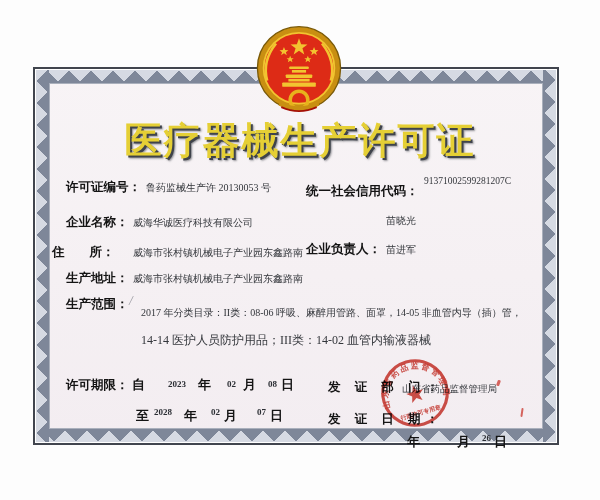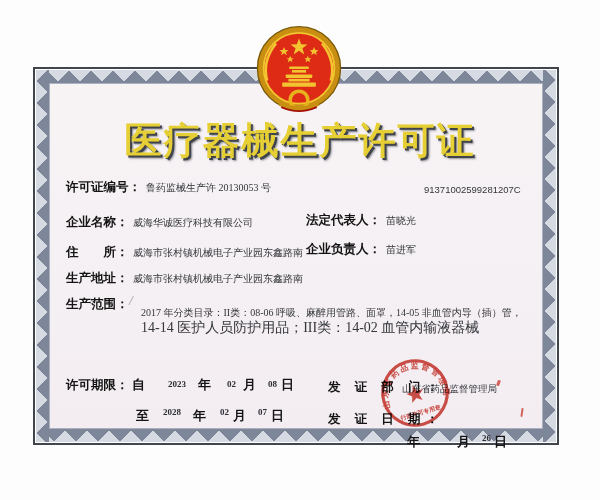--- a/index.html
+++ b/index.html
@@ -91,59 +91,59 @@
       <path d="M28,90 Q50,101 72,90" fill="none" stroke="#c98f12" stroke-width="5"></path>
       <path d="M30,94 Q50,103 70,94" fill="none" stroke="#a40f05" stroke-width="2"></path>
     </svg>
   </div>
 
   <div class="title">医疗器械生产许可证</div>
 
   <div class="lbl" style="left:66px;top:179px;">许可证编号：</div>
   <div class="val" style="left:146px;top:181px;">鲁药监械生产许 20130053 号</div>
 
-  <div class="val val-sm" style="left:424px;top:184px;font-family:Liberation Sans, sans-serif;">91371002599281207C</div>
+  <div class="lbl" style="left:306px;top:183px;">统一社会信用代码：</div>
+  <div class="val val-sm" style="left:424px;top:176px;font-family:Liberation Serif, serif;">91371002599281207C</div>
 
   <div class="lbl" style="left:66px;top:214px;">企业名称：</div>
   <div class="val" style="left:133px;top:216px;">威海华诚医疗科技有限公司</div>
 
-  <div class="lbl" style="left:306px;top:212px;">法定代表人：</div>
   <div class="val" style="left:386px;top:214px;">苗晓光</div>
 
-  <div class="lbl" style="left:66px;top:244px;">住　　所：</div>
+  <div class="lbl" style="left:52px;top:244px;">住　　所：</div>
   <div class="val" style="left:133px;top:246px;">威海市张村镇机械电子产业园东鑫路南</div>
 
   <div class="lbl" style="left:306px;top:241px;">企业负责人：</div>
   <div class="val" style="left:386px;top:243px;">苗进军</div>
 
   <div class="lbl" style="left:66px;top:270px;">生产地址：</div>
   <div class="val" style="left:133px;top:272px;">威海市张村镇机械电子产业园东鑫路南</div>
 
   <div class="lbl" style="left:66px;top:296px;">生产范围：</div>
   <div class="slash" style="left:129px;top:293px;">/</div>
   <div class="val" style="left:141px;top:306px;font-size:10px;">2017 年分类目录：II类：08-06 呼吸、麻醉用管路、面罩，14-05 非血管内导（插）管，</div>
-  <div class="val" style="left:141px;top:319px;font-size:14px;">14-14 医护人员防护用品；III类：14-02 血管内输液器械</div>
+  <div class="val" style="left:141px;top:332px;font-size:12px;">14-14 医护人员防护用品；III类：14-02 血管内输液器械</div>
 
   <div class="lbl" style="left:66px;top:377px;">许可期限：</div>
   <div class="flexline" style="left:132px;top:376px;">
     <span class="bch">自</span>
     <span class="num" style="margin-left:23px;">2023</span>
     <span class="bch" style="margin-left:12px;">年</span>
     <span class="num" style="margin-left:16px;">02</span>
     <span class="bch" style="margin-left:7px;">月</span>
     <span class="num" style="margin-left:12px;">08</span>
     <span class="bch" style="margin-left:4px;">日</span>
   </div>
   <div class="flexline" style="left:136px;top:407px;">
     <span class="bch">至</span>
-    <span class="num-sup" style="margin-left:14px;">2028</span>
+    <span class="num-sup" style="margin-left:5px;">2028</span>
     <span class="bch" style="margin-left:12px;">年</span>
     <span class="num-sup" style="margin-left:14px;">02</span>
     <span class="bch" style="margin-left:4px;">月</span>
-    <span class="num-sup" style="margin-left:12px;">07</span>
+    <span class="num-sup" style="margin-left:20px;">07</span>
     <span class="bch" style="margin-left:4px;">日</span>
   </div>
 
   <div class="lbl spaced" style="left:300px;top:379px;">发 证 部 门：</div>
   <div class="val val-sm" style="left:402px;top:383px;z-index:6;">山东省药品监督管理局</div>
 
   <div class="lbl spaced" style="left:300px;top:411px;text-align:center;">发 证 日 期：</div>
   <div class="flexline" style="left:407px;top:410px;">
     <span class="bch">年</span>
     <span class="bch" style="margin-left:37px;">月</span>

